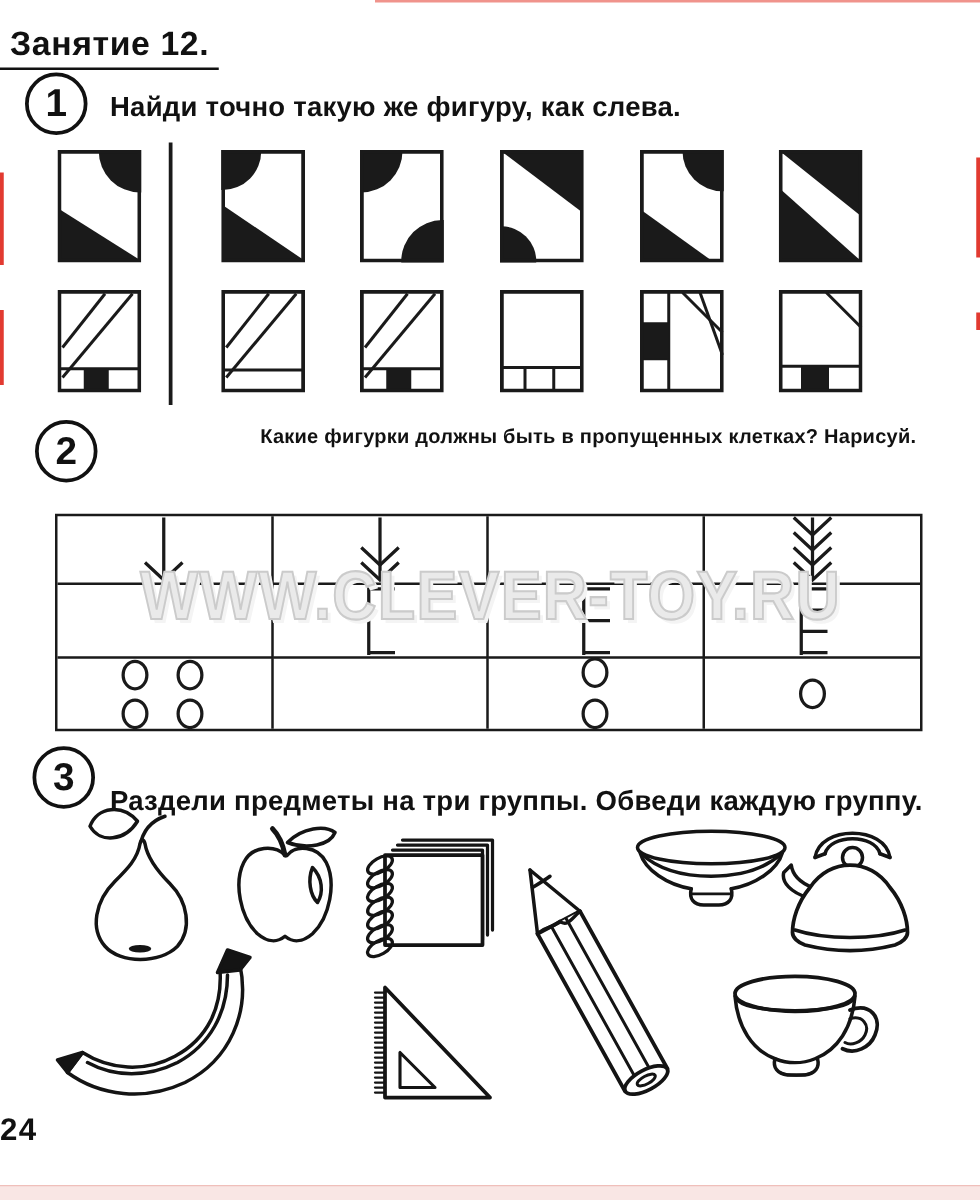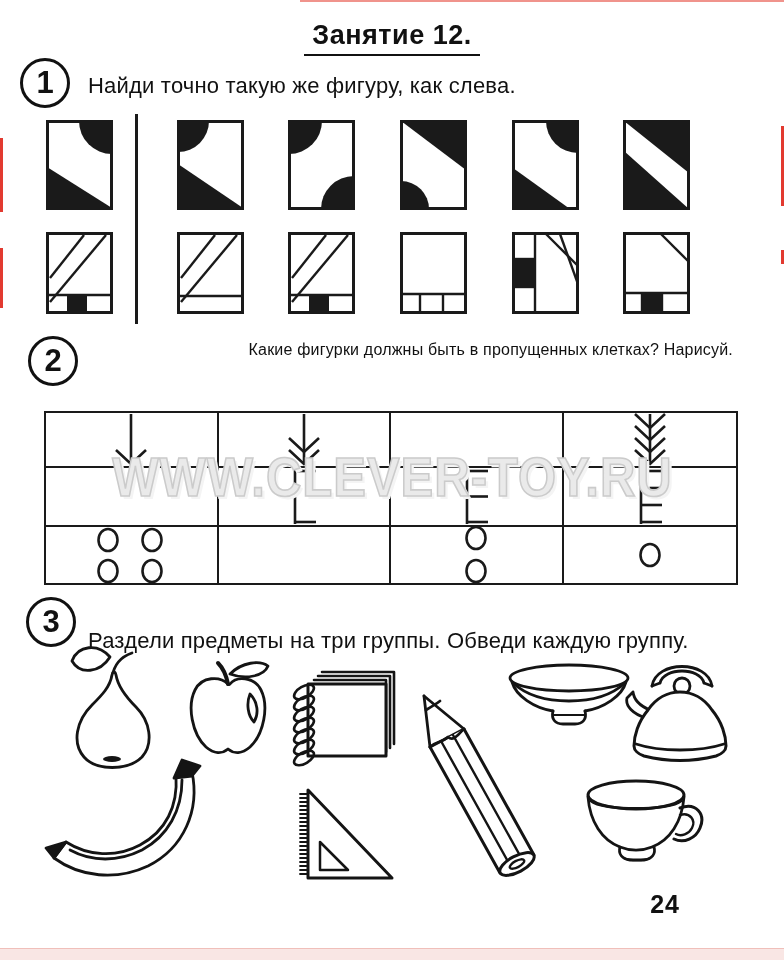--- a/index.html
+++ b/index.html
@@ -5,48 +5,48 @@
   html,body{margin:0;padding:0;}
   body{width:784px;height:960px;background:#ffffff;font-family:"Liberation Sans",sans-serif;color:#111;}
   .page{position:relative;width:784px;height:960px;background:#fff;overflow:hidden;}
 
   
   .edge{position:absolute;background:#e23a30;}
   .bottom-strip{position:absolute;left:0;top:948px;width:784px;height:12px;background:#f9e6e4;border-top:1px solid #f0bfba;}
   .top-line{position:absolute;left:300px;top:0;width:484px;height:2px;background:#f0938c;}
 
   
-  .title-wrap{position:absolute;left:0;top:20px;width:784px;text-align:center;}
+  .title-wrap{position:absolute;left:0;top:20px;width:784px;text-align:left;}
   .title-wrap span{display:inline-block;font-size:27px;font-weight:bold;border-bottom:2.5px solid #111;padding:0 8px 3px 8px;letter-spacing:.5px;}
 
   
   .num-circle{position:absolute;width:44px;height:44px;border:3px solid #111;border-radius:50%;
       display:flex;align-items:center;justify-content:center;font-size:31px;font-weight:bold;background:#fff;}
-  .task-text{position:absolute;font-size:22px;font-weight:normal;letter-spacing:.2px;line-height:31px;}
+  .task-text{position:absolute;font-size:22px;font-weight:bold;letter-spacing:.2px;line-height:31px;}
 
   
   .fig{position:absolute;}
   .divider{position:absolute;left:135px;top:114px;width:2.5px;height:210px;background:#1a1a1a;}
 
   
   .ptable{position:absolute;left:44px;top:411px;width:690px;border:2.5px solid #1a1a1a;
       display:grid;grid-template-columns:repeat(4,1fr);grid-template-rows:55px 59px 56px;background:transparent;z-index:1;}
   .cell{border-right:2px solid #1a1a1a;border-bottom:2px solid #1a1a1a;display:flex;align-items:center;justify-content:center;}
   .cell.lastcol{border-right:none;}
   .cell.lastrow{border-bottom:none;}
   .cell.arrowcell{align-items:flex-end;}
   .cell svg{position:relative;z-index:3;}
 
   .watermark{position:absolute;left:35px;top:449px;width:715px;text-align:center;z-index:2;
       font-size:49px;font-weight:800;letter-spacing:1px;color:#eaeaea;
       -webkit-text-stroke:1.5px #cbcbcb;text-shadow:3px 3px 0 #f4f4f4;transform:scaleY(1.12);pointer-events:none;}
 
   .obj{position:absolute;}
 
-  .pagenum{position:absolute;left:0;top:890px;width:680px;text-align:right;font-size:25px;font-weight:bold;letter-spacing:1px;}
+  .pagenum{position:absolute;left:0;top:890px;width:680px;text-align:left;font-size:25px;font-weight:bold;letter-spacing:1px;}
 </style>
 </head>
 <body>
 
 <div class="page">
 
   <div class="top-line"></div>
   <div class="edge" style="left: 0px; top: 138px; width: 3px; height: 74px; background: rgb(226, 58, 48);"></div>
   <div class="edge" style="left: 0px; top: 248px; width: 3px; height: 60px; background: rgb(226, 58, 48);"></div>
   <div class="edge" style="left: 781px; top: 126px; width: 3px; height: 80px; background: rgb(226, 58, 48);"></div>

